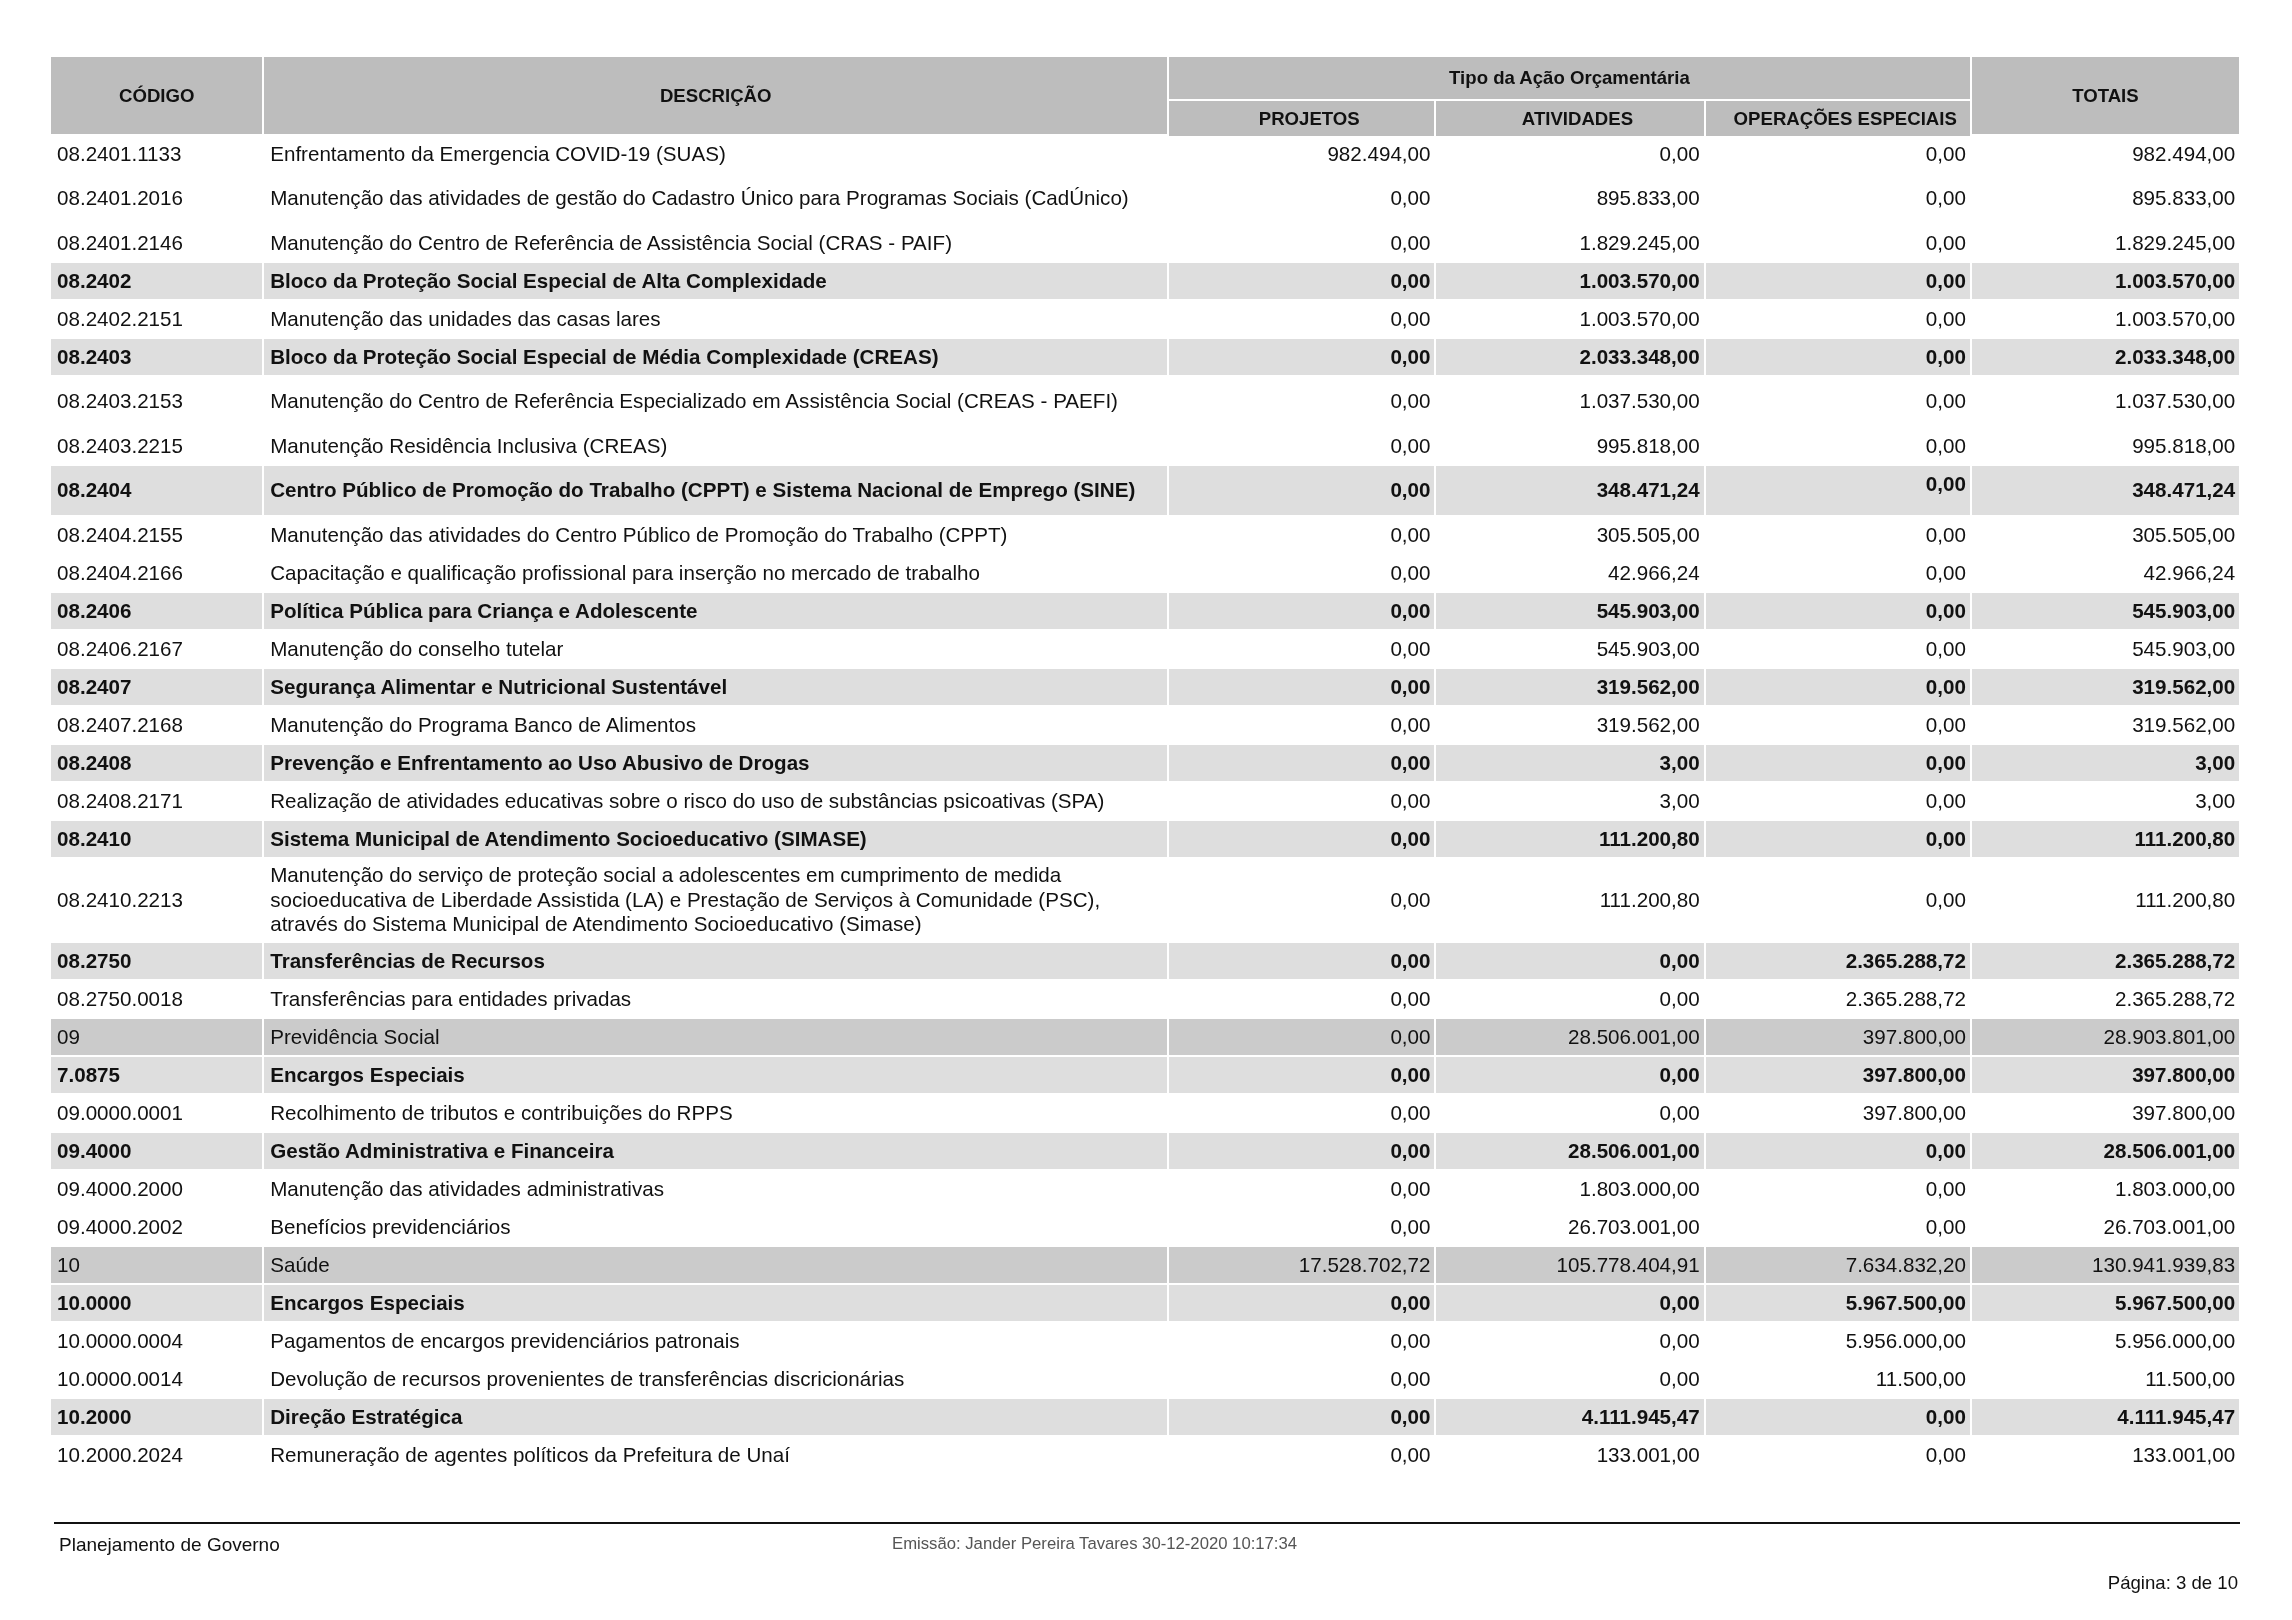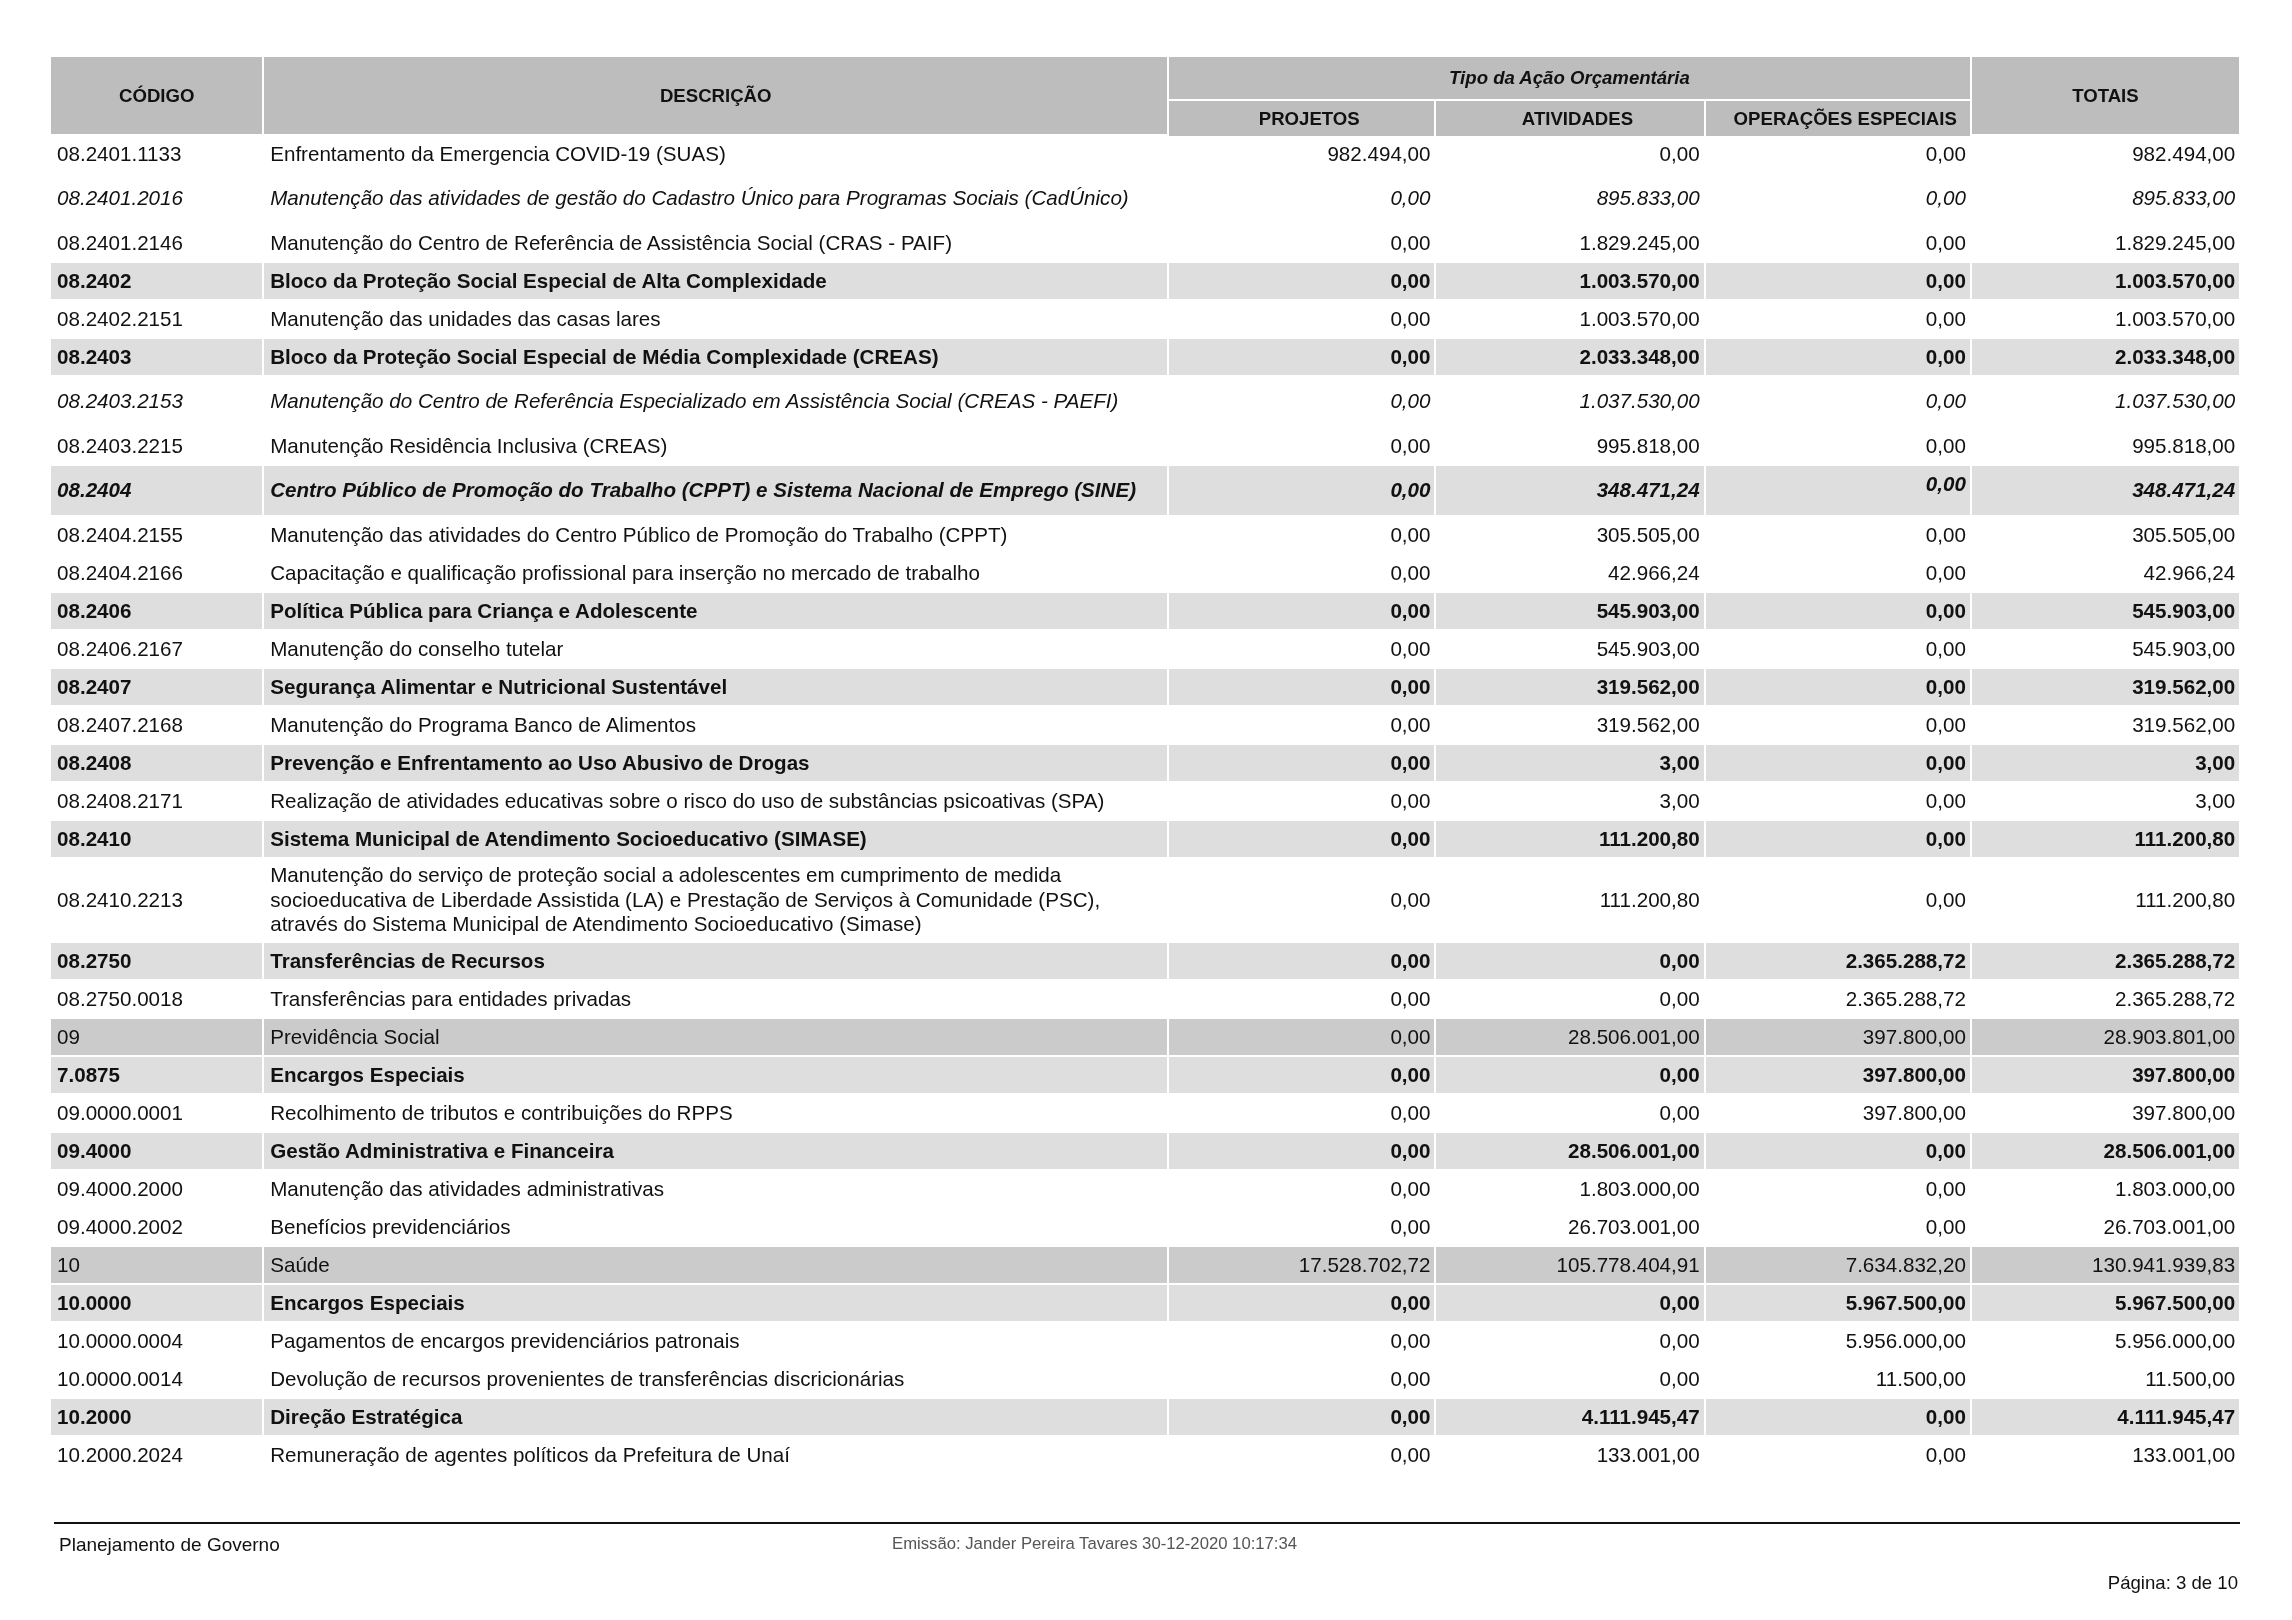--- a/index.html
+++ b/index.html
@@ -3,29 +3,29 @@
 <meta charset="utf-8">
 <style>
   html, body { margin:0; padding:0; background:#ffffff; }
   body { width:2293px; height:1620px; position:relative; overflow:hidden;
          font-family:"Liberation Sans", sans-serif; color:#111; }
   .page { position:absolute; left:52px; top:57px; width:2186px; }
   table.report { border-collapse:separate; border-spacing:2.9px 0; width:2192px; margin-left:-2.9px; table-layout:fixed; }
   .report th { background:#bdbdbd; font-weight:bold; font-size:18.6px; color:#111; padding:0; text-align:center; }
   .report thead tr.h1 th { height:42px; border-bottom:2.9px solid #fff; }
   .report thead tr.h2 th { height:35px;padding-left:15px; }
-  .report thead th.tipo { vertical-align:middle;font-style:italic; }
+  .report thead th.tipo { vertical-align:middle; }
   .report td { font-size:20.6px; padding:0 3.9px; vertical-align:middle; line-height:24.5px; }
   .report td.num { text-align:right; }
   .report td.code { padding-left:5.9px; }
   .report td.desc { padding-left:5.9px; }
   .report tbody tr { height:38px; }
   .report tbody tr.l2 td { background:#dedede; font-weight:bold; }
   .report tbody tr.l1 td { background:#cbcbcb; font-weight:normal; }
-  .report tbody tr.lines2 { height:51px;font-style:italic; }
+  .report tbody tr.lines2 { height:51px; }
   .report tbody tr.lines3 { height:84px; }
   .report tbody tr td { border-bottom:2px solid #fff; }
   .report tbody tr.valign-top td.op { vertical-align:top; padding-top:5.9px; }
   .footer-line { position:absolute; left:54px; top:1522px; width:2186px; height:2px; background:#111; }
   .footer-left { position:absolute; left:59px; top:1534px; font-size:19px; color:#111; }
   .footer-center { position:absolute; left:892px; top:1534px; font-size:16.7px; color:#555; }
   .footer-right { position:absolute; right:55px; top:1534px; font-size:18.6px; color:#111;margin-top:38px; }
 </style>
 </head>
 <body>

